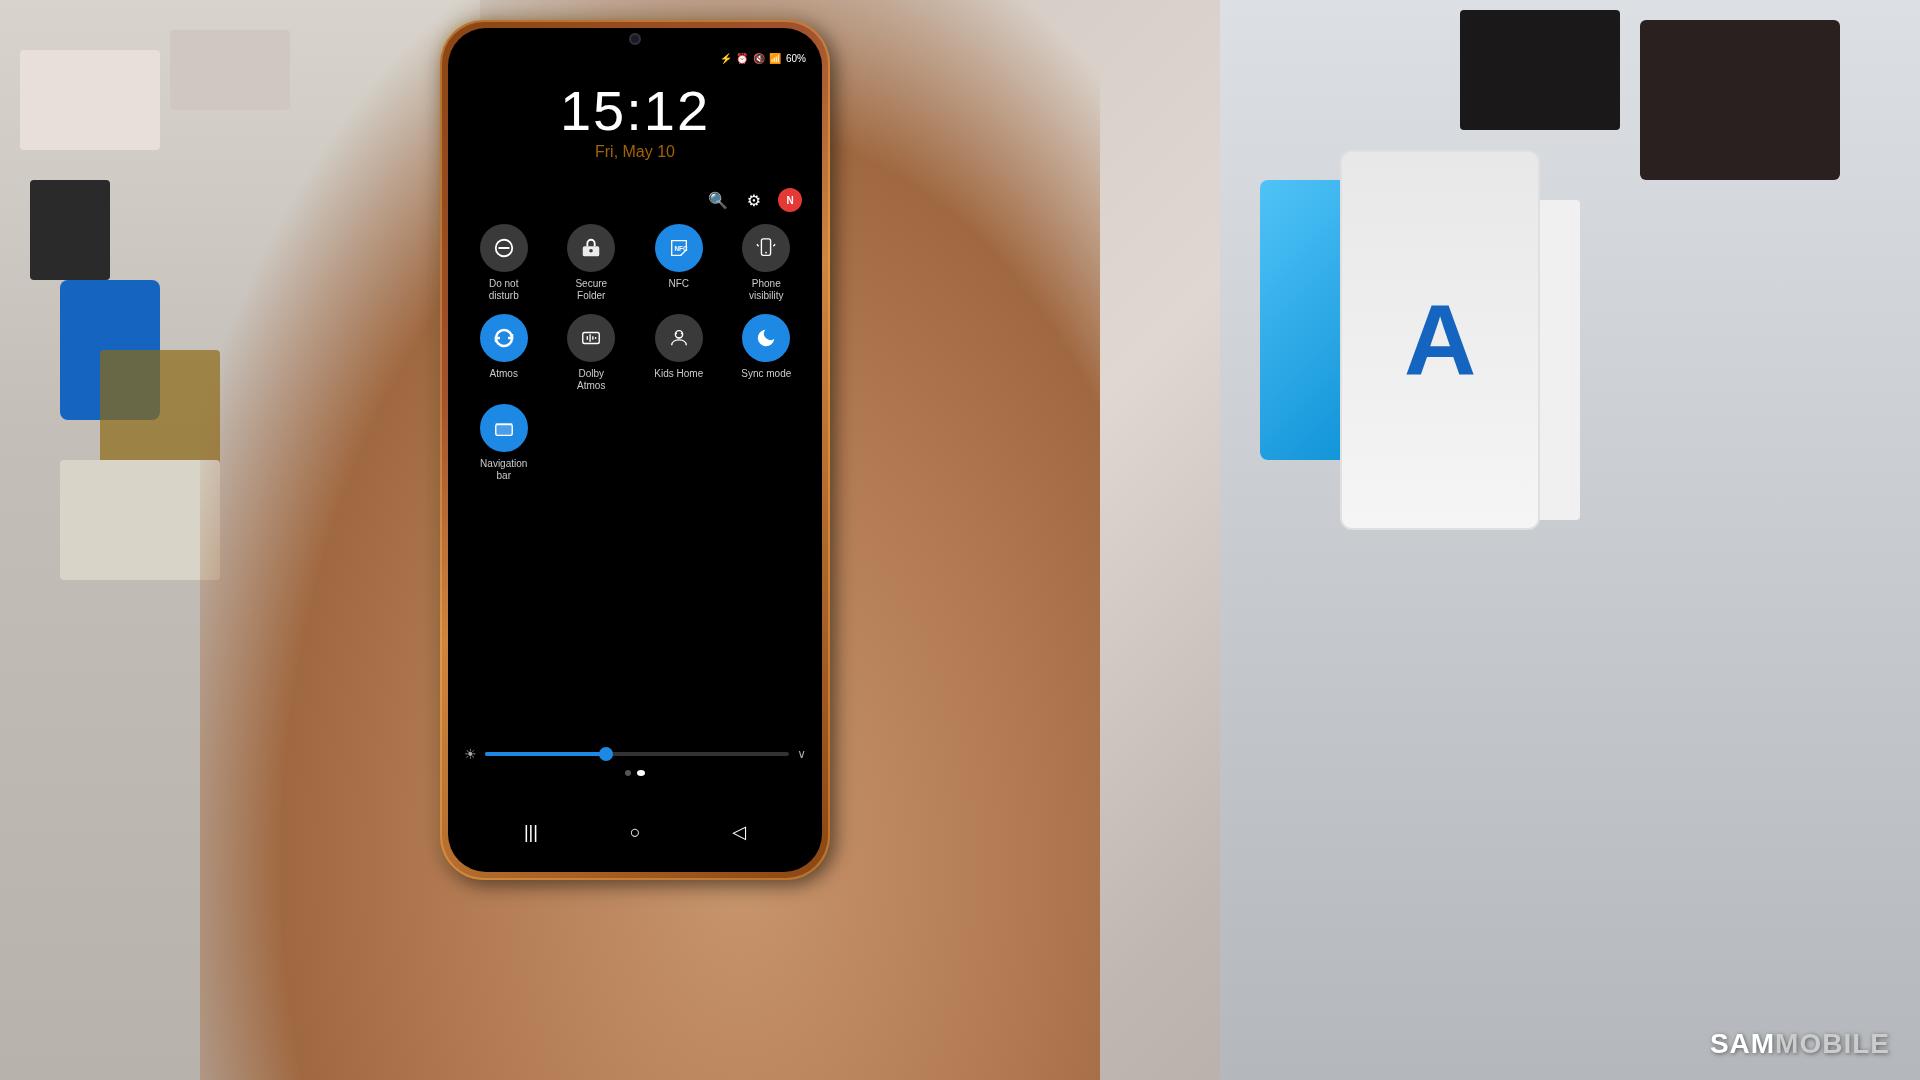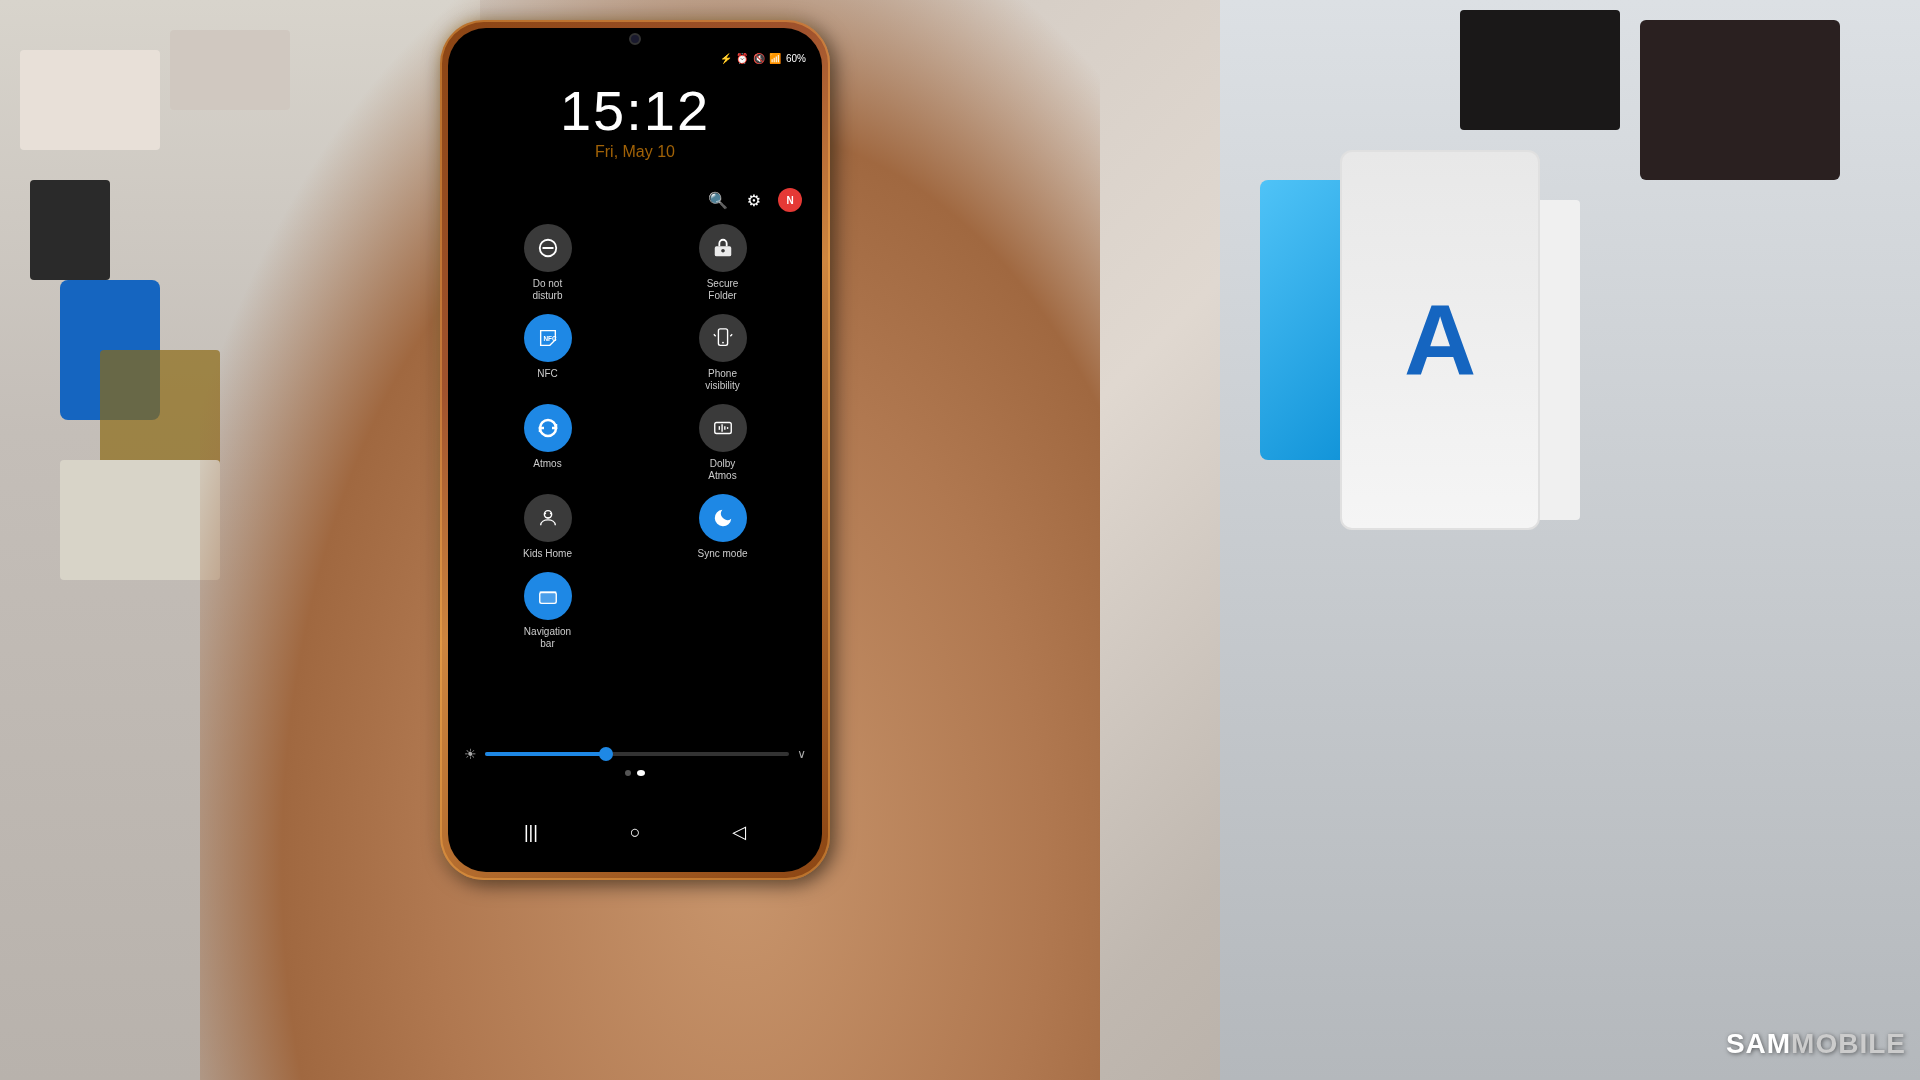--- a/index.html
+++ b/index.html
@@ -264,21 +264,21 @@
       font-size: 10px;
       font-weight: bold;
       display: flex;
       align-items: center;
       justify-content: center;
     }
 
     
     .qs-grid {
       display: grid;
-      grid-template-columns: repeat(2, 1fr);
+      grid-template-columns: repeat(4, 1fr);
       gap: 12px 8px;
     }
 
     .qs-tile {
       display: flex;
       flex-direction: column;
       align-items: center;
       gap: 6px;
       cursor: pointer;
     }
@@ -390,21 +390,21 @@
       cursor: pointer;
       display: flex;
       align-items: center;
       justify-content: center;
     }
 
     
     .watermark {
       position: absolute;
       bottom: 20px;
-      right: 14px;
+      right: 30px;
       z-index: 50;
       font-size: 28px;
       font-weight: bold;
       color: #ffffff;
       letter-spacing: 1px;
       text-shadow: 1px 1px 4px rgba(0,0,0,0.5);
     }
     .watermark span.sam {
       color: #ffffff;
     }

